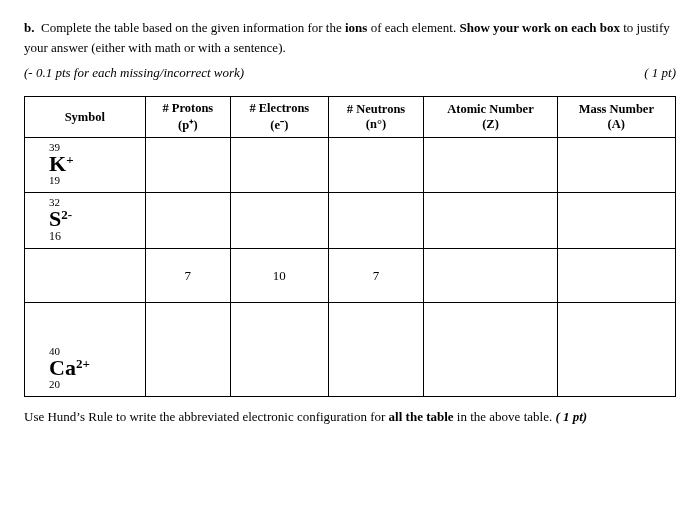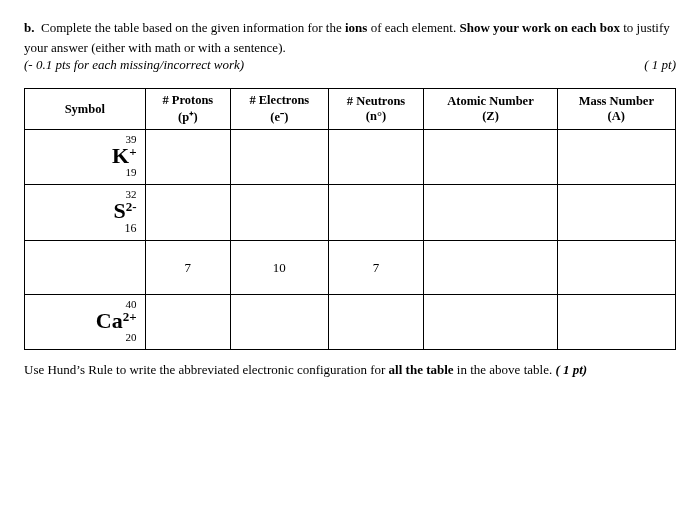--- a/index.html
+++ b/index.html
@@ -8,21 +8,21 @@
       font-size: 13px;
       background: #fff;
       color: #000;
       width: 700px;
       min-height: 526px;
       padding: 18px 24px 18px 24px;
     }
     .header-text {
       font-size: 13px;
       line-height: 1.5;
-      margin-bottom: 0;
+      margin-bottom: 8px;
     }
     .header-text b { font-weight: bold; }
     .subheader {
       display: flex;
       justify-content: space-between;
       font-size: 13px;
       font-style: italic;
       margin-bottom: 15px;
     }
     table {
@@ -36,22 +36,22 @@
       vertical-align: middle;
       padding: 4px 6px;
       font-size: 13px;
     }
     th {
       font-weight: bold;
       font-size: 12.5px;
       background: #fff;
     }
     .symbol-cell {
-      text-align: right;
-      padding: 4px 8px;
+      text-align: left;
+      padding: 4px 24px;
       position: relative;
       min-width: 90px;
     }
     .footer-note {
       font-size: 13px;
       margin-top: 8px;
       line-height: 1.5;
     }
     .footer-note b { font-weight: bold; }
   </style>
@@ -134,21 +134,21 @@
       <tr style="height: 54px;">
         <td class="symbol-cell"></td>
         <td>7</td>
         <td>10</td>
         <td>7</td>
         <td></td>
         <td></td>
       </tr>
       <tr style="height: 54px;">
         <td class="symbol-cell">
-      <div style="display:inline-block; position:relative; line-height:1.1;">
+      <div style="display:inline-block; position:relative; line-height:1.1;margin-top:39px;">
         <div style="font-size:11px; font-weight:normal; line-height:1;">40</div>
         <div style="display:flex; align-items:flex-start;">
           <span style="font-size:22px; font-weight:bold; line-height:1;">Ca</span>
               <span style="font-size:13px; vertical-align:super; font-weight:bold;">2+</span>
         </div>
         <div style="font-size:11px; font-weight:normal; line-height:1;">20</div>
       </div>
     </td>
         <td></td>
         <td></td>

